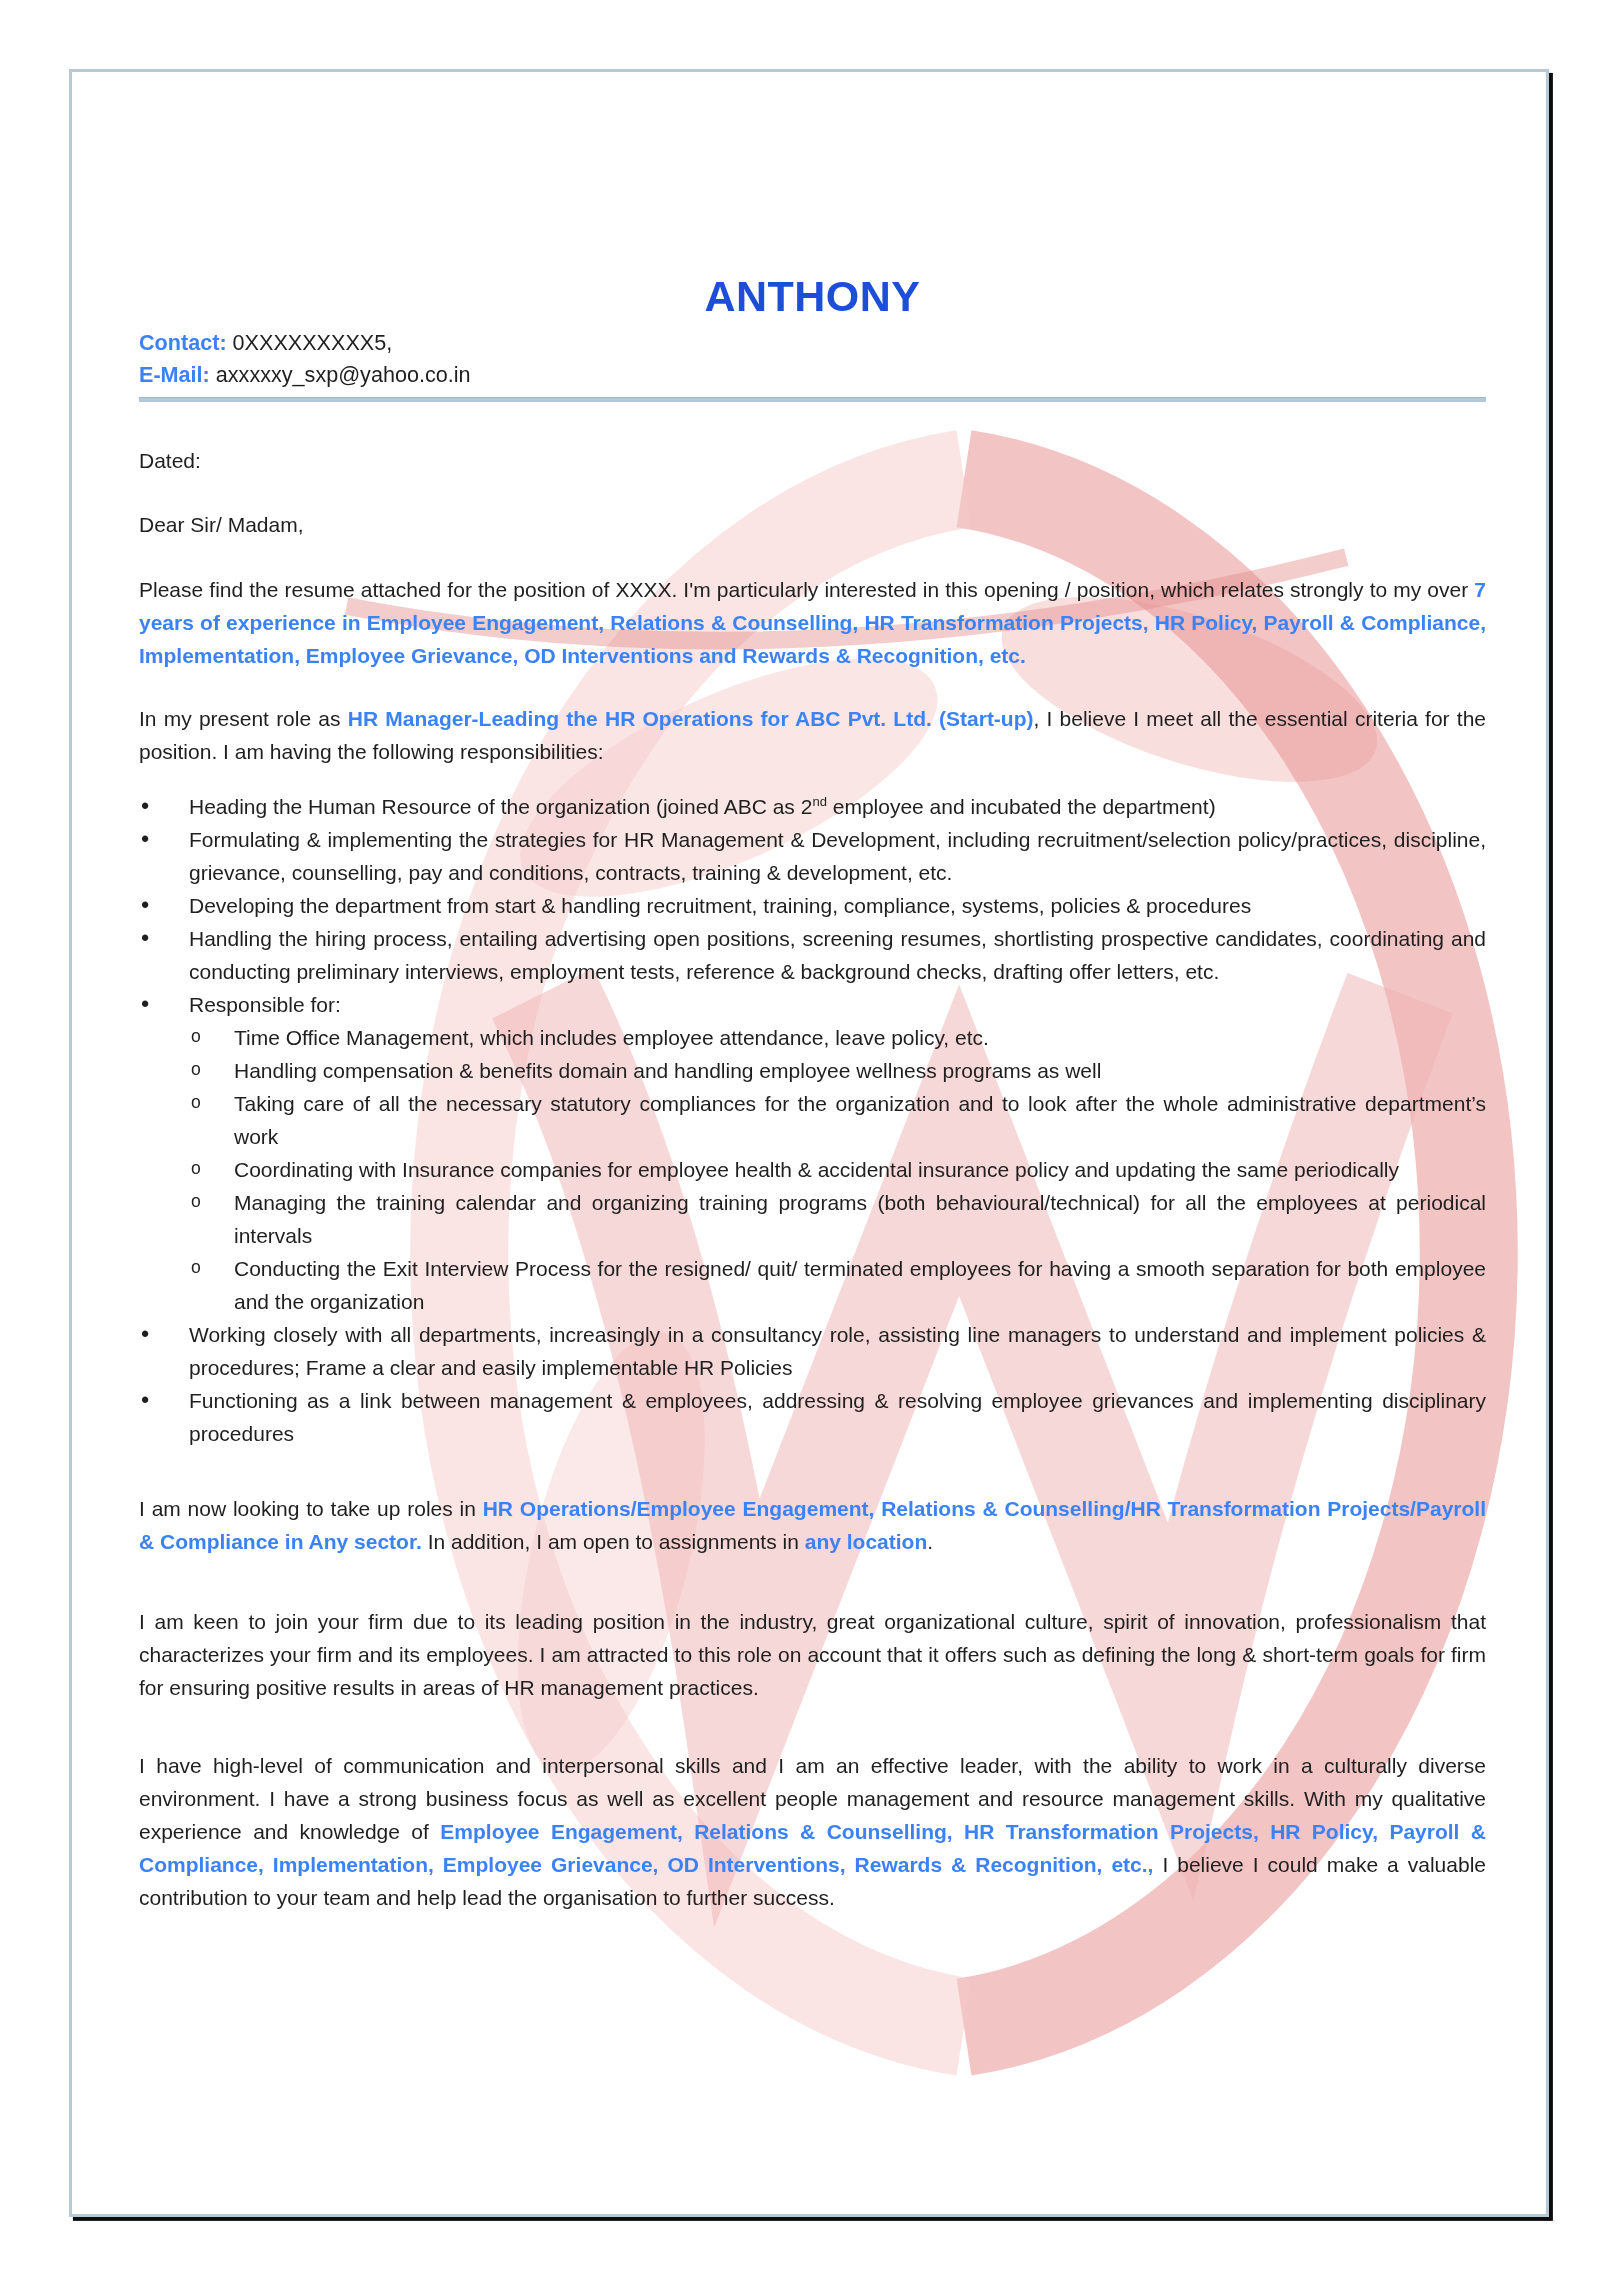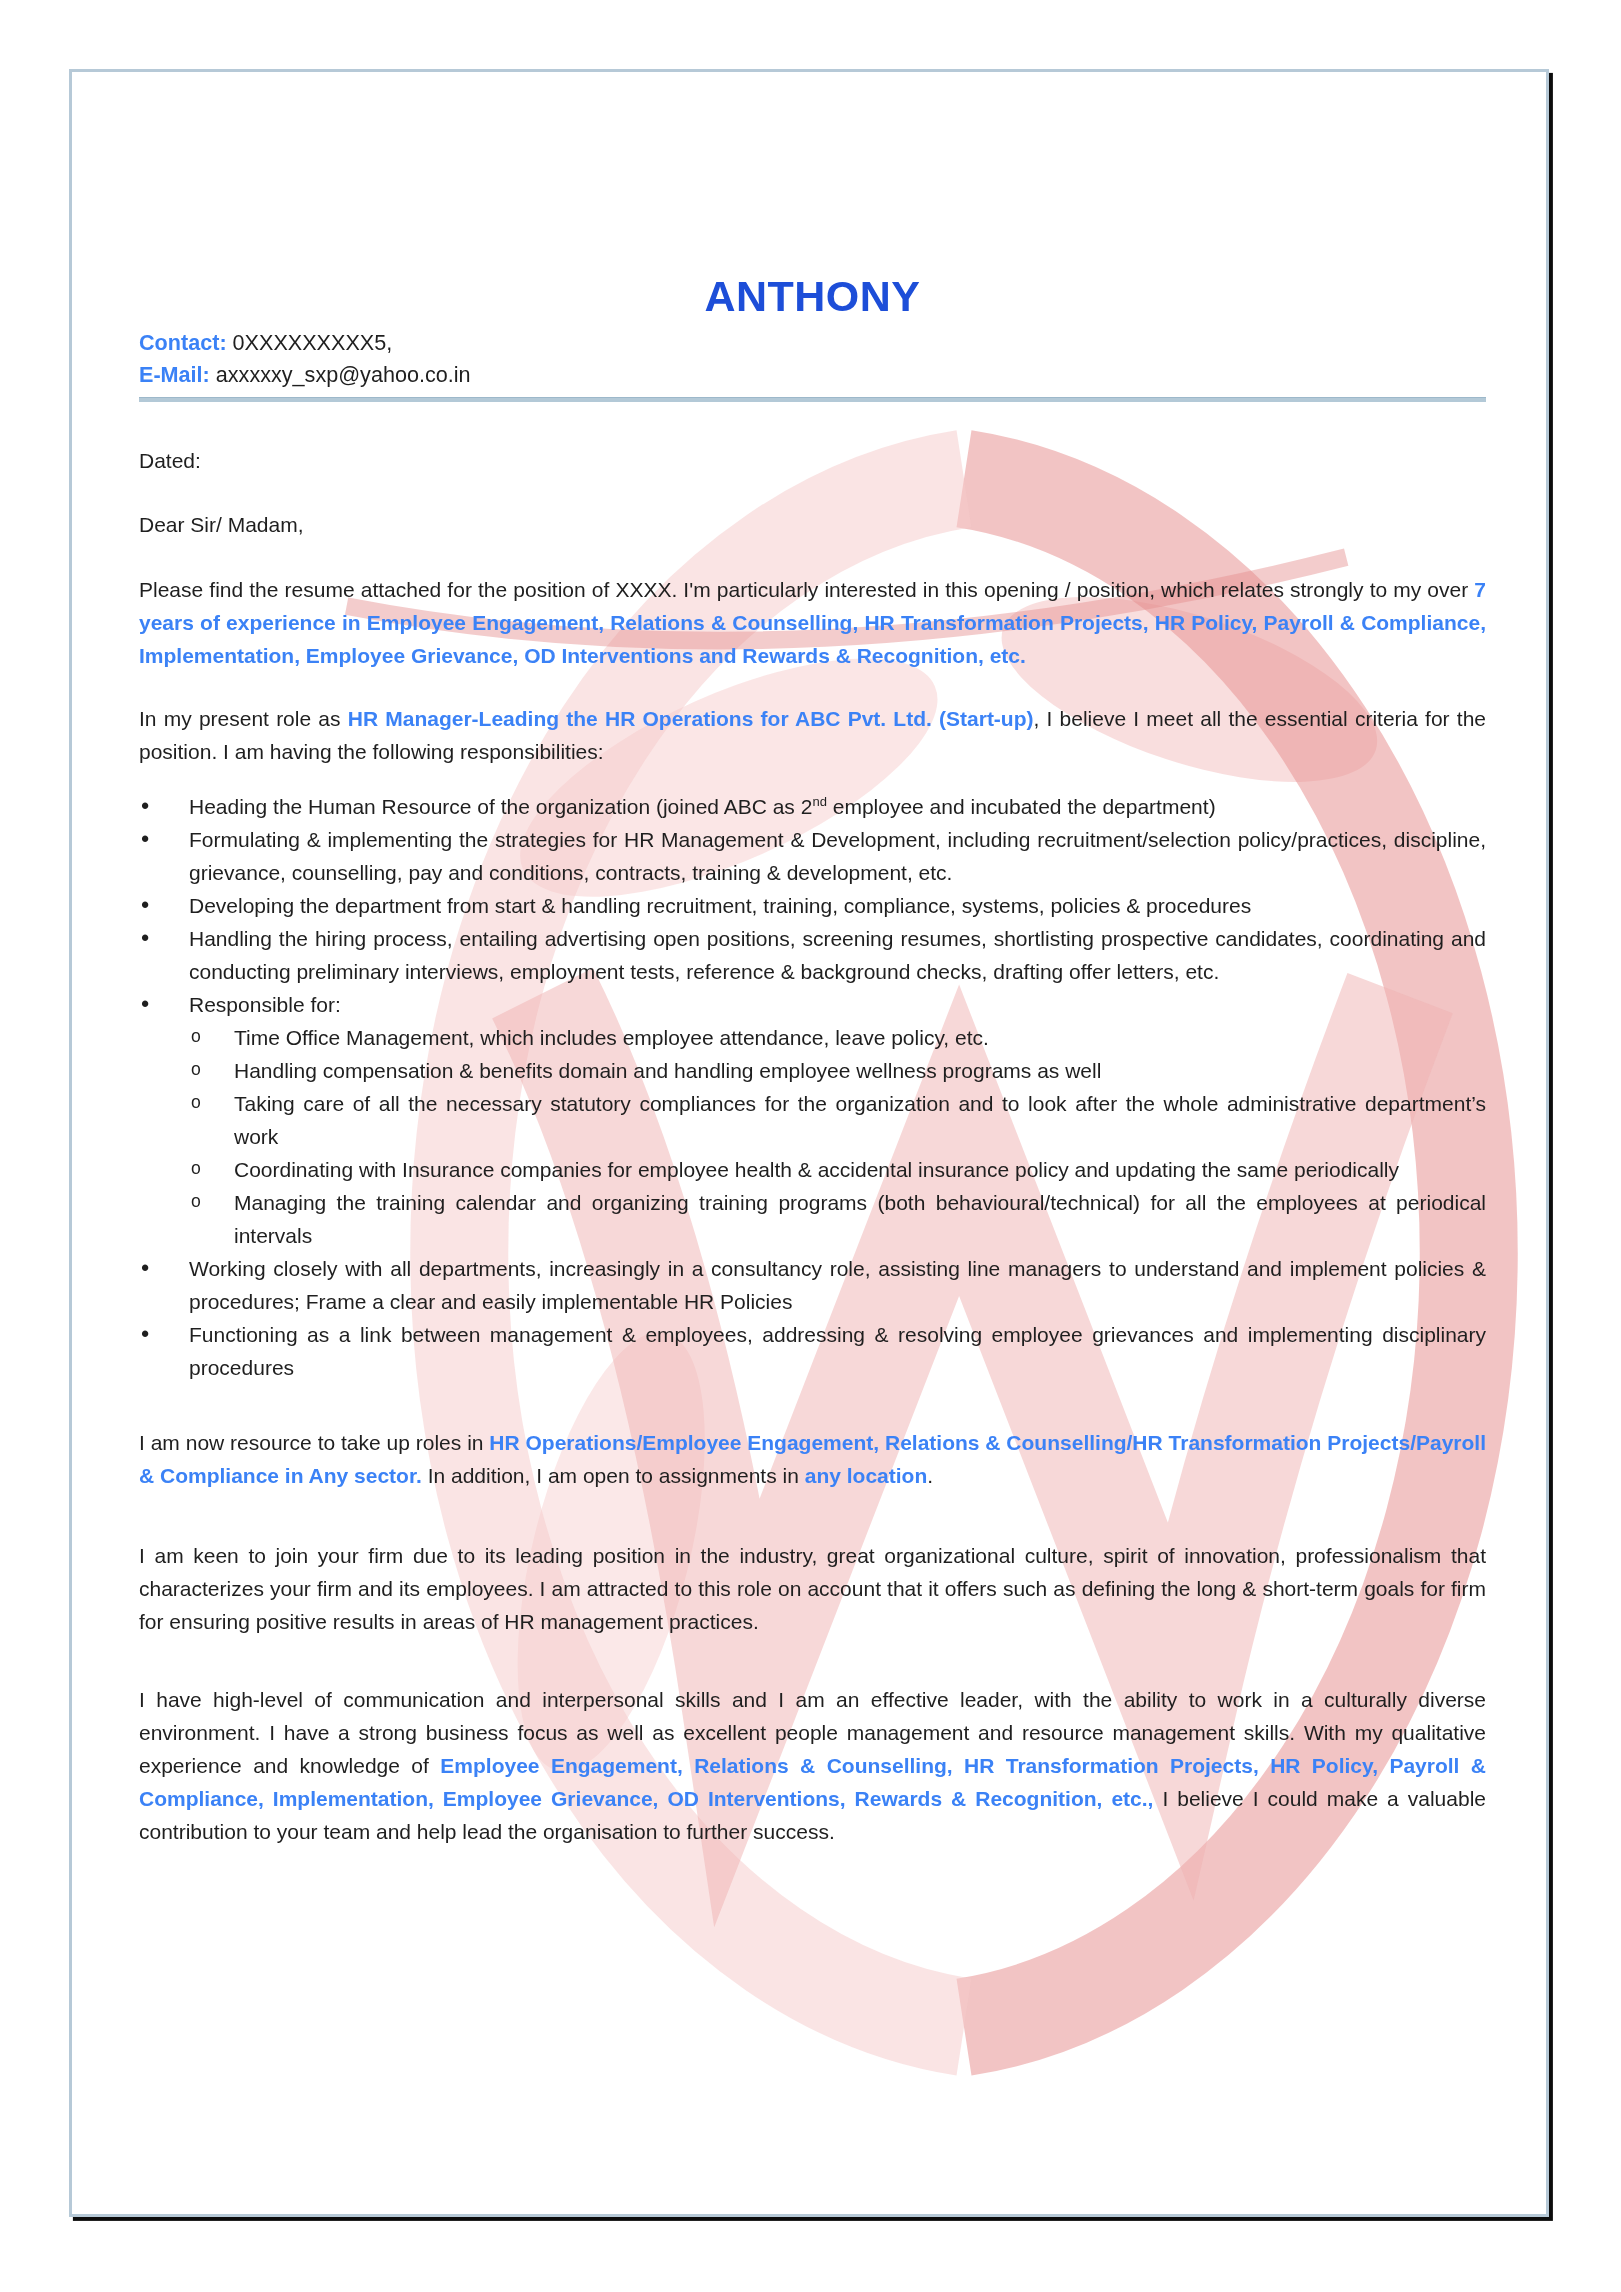--- a/index.html
+++ b/index.html
@@ -116,25 +116,26 @@
       <li class="lvl1"><span>Heading the Human Resource of the organization (joined ABC as 2</span><span><sup>nd</sup></span><span> employee and incubated the department)</span></li>
       <li class="lvl1"><span>Formulating &amp; implementing the strategies for HR Management &amp; Development, including recruitment/selection policy/practices, discipline, grievance, counselling, pay and conditions, contracts, training &amp; development, etc.</span></li>
       <li class="lvl1"><span>Developing the department from start &amp; handling recruitment, training, compliance, systems, policies &amp; procedures</span></li>
       <li class="lvl1"><span>Handling the hiring process, entailing advertising open positions, screening resumes, shortlisting prospective candidates, coordinating and conducting preliminary interviews, employment tests, reference &amp; background checks, drafting offer letters, etc.</span></li>
       <li class="lvl1"><span>Responsible for:</span></li>
       <li class="lvl2"><span>Time Office Management, which includes employee attendance, leave policy, etc.</span></li>
       <li class="lvl2"><span>Handling compensation &amp; benefits domain and handling employee wellness programs as well</span></li>
       <li class="lvl2"><span>Taking care of all the necessary statutory compliances for the organization and to look after the whole administrative department’s work</span></li>
       <li class="lvl2"><span>Coordinating with Insurance companies for employee health &amp; accidental insurance policy and updating the same periodically</span></li>
       <li class="lvl2"><span>Managing the training calendar and organizing training programs (both behavioural/technical) for all the employees at periodical intervals</span></li>
+      <li class="lvl2"><span>Conducting the Exit Interview Process for the resigned/ quit/ terminated employees for having a smooth separation for both employee and the organization</span></li>
       <li class="lvl1"><span>Working closely with all departments, increasingly in a consultancy role, assisting line managers to understand and implement policies &amp; procedures; Frame a clear and easily implementable HR Policies</span></li>
       <li class="lvl1"><span>Functioning as a link between management &amp; employees, addressing &amp; resolving employee grievances and implementing disciplinary procedures</span></li>
     </ul>
 
-    <p class="body-text p3"><span>I am now resource to take up roles in </span><b>HR Operations/Employee Engagement, Relations &amp; Counselling/HR Transformation Projects/Payroll &amp; Compliance in Any sector.</b><span> In addition, I am open to assignments in </span><b>any location</b><span>.</span></p>
+    <p class="body-text p3"><span>I am now looking to take up roles in </span><b>HR Operations/Employee Engagement, Relations &amp; Counselling/HR Transformation Projects/Payroll &amp; Compliance in Any sector.</b><span> In addition, I am open to assignments in </span><b>any location</b><span>.</span></p>
 
     <p class="body-text p4"><span>I am keen to join your firm due to its leading position in the industry, great organizational culture, spirit of innovation, professionalism that characterizes your firm and its employees. I am attracted to this role on account that it offers such as defining the long &amp; short-term goals for firm for ensuring positive results in areas of HR management practices.</span></p>
 
     <p class="body-text p5"><span>I have high-level of communication and interpersonal skills and I am an effective leader, with the ability to work in a culturally diverse environment. I have a strong business focus as well as excellent people management and resource management skills. With my qualitative experience and knowledge of </span><b>Employee Engagement, Relations &amp; Counselling, HR Transformation Projects, HR Policy, Payroll &amp; Compliance, Implementation, Employee Grievance, OD Interventions, Rewards &amp; Recognition, etc.,</b><span> I believe I could make a valuable contribution to your team and help lead the organisation to further success.</span></p>
 
   </div>
 </div>
 
 
 </body></html>

